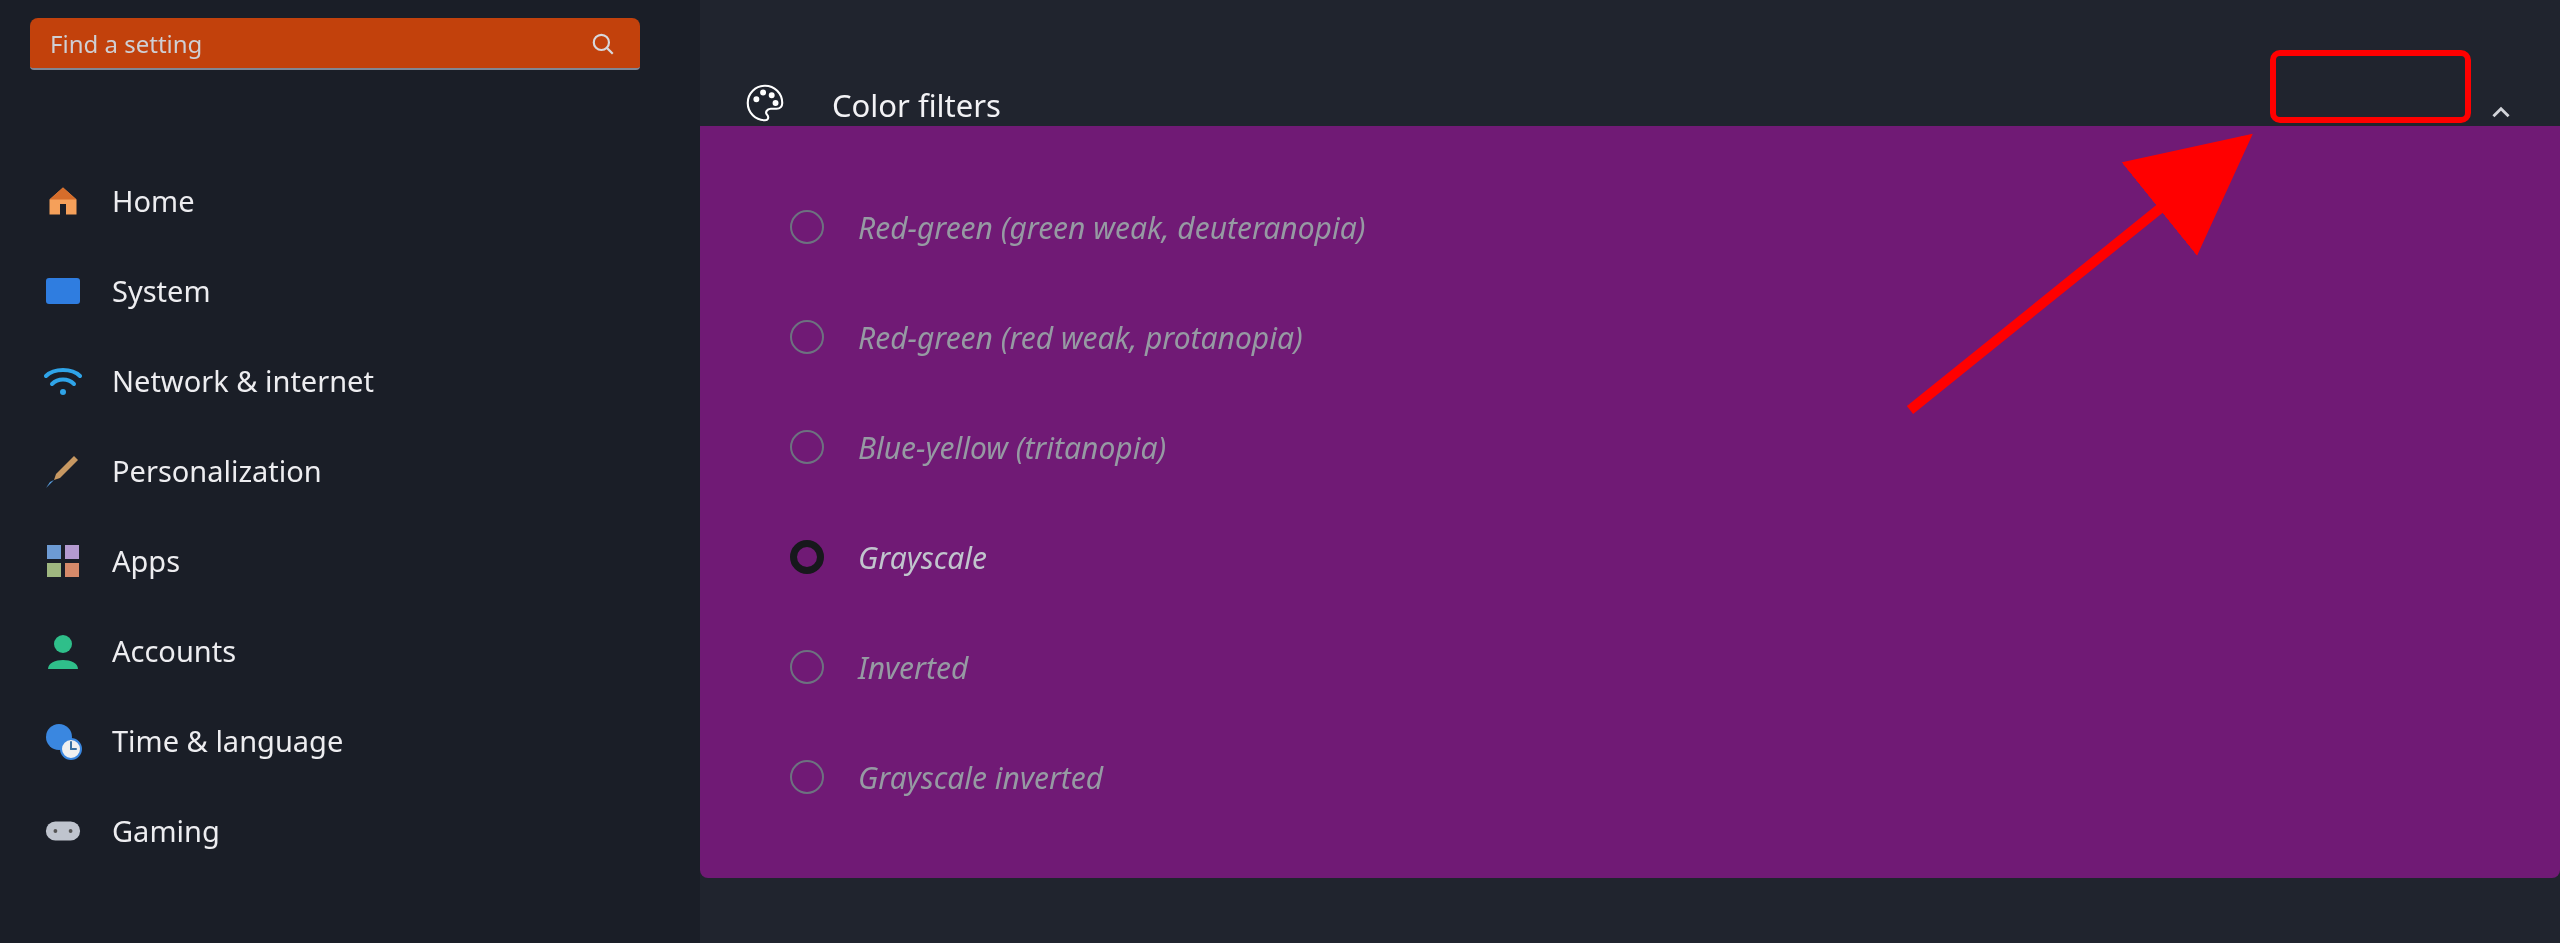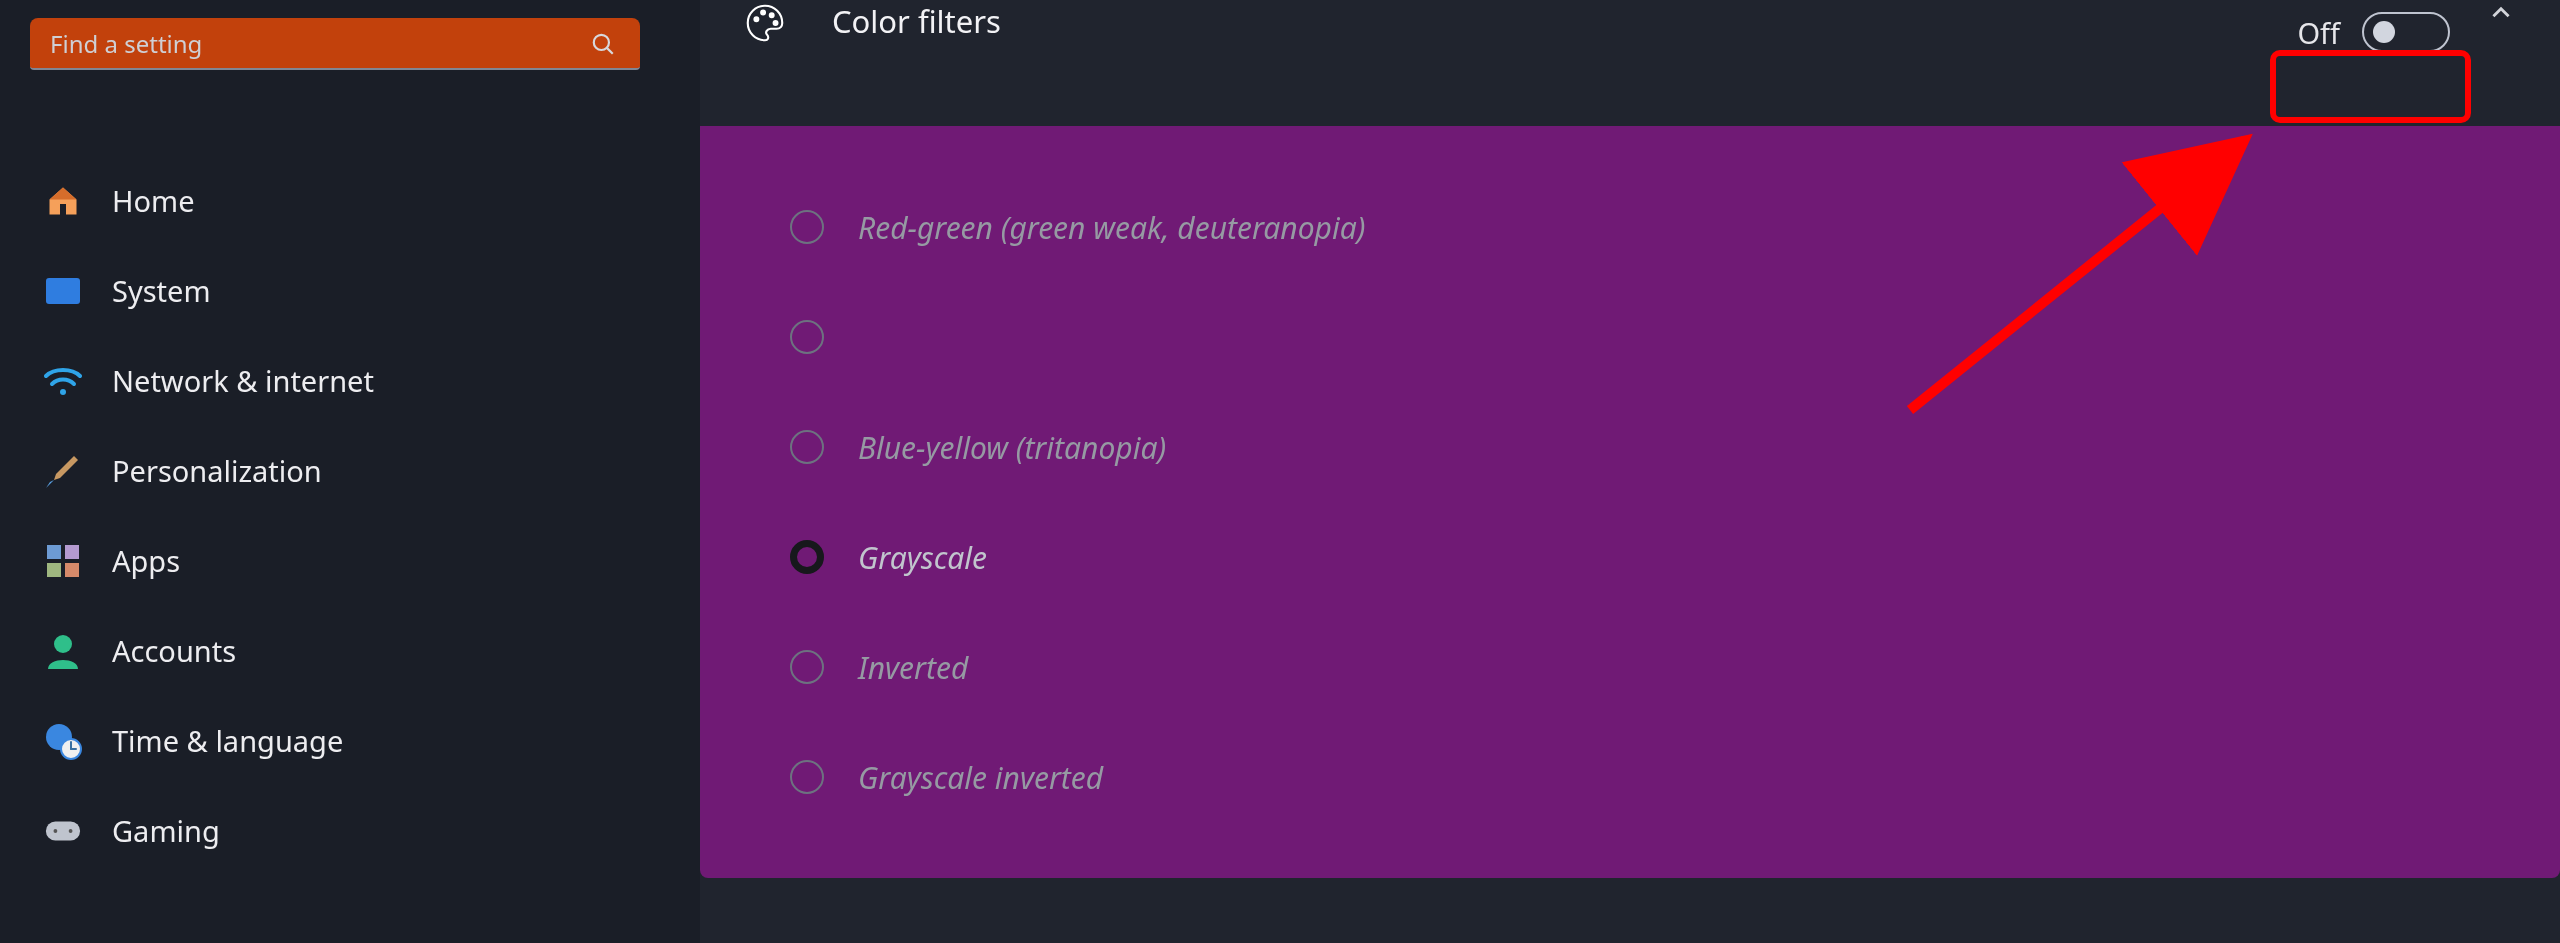--- a/index.html
+++ b/index.html
@@ -14,21 +14,21 @@
     .search-icon { position:absolute; right:24px; top:50%; transform:translateY(-50%); width:26px; height:26px; fill:none; stroke:#d8d8dc; stroke-width:2; }
 
     .nav-item { display:flex; align-items:flex-end; gap:30px; height:90px; padding:0 14px; border-radius:8px; cursor:pointer; }
     .nav-icon { width:38px; height:38px; flex:0 0 38px; display:flex; align-items:center; justify-content:center; }
     .nav-label { font-size:29px; color:#ededf0; font-weight:400; }
 
     
     .main { flex:1; background:#20242e; padding:0; position:relative; }
 
     
-    .hdr { display:flex; align-items:flex-start; height:126px; padding:0 46px 0 42px; }
+    .hdr { display:flex; align-items:flex-end; height:126px; padding:0 46px 0 42px; }
     .hdr-icon { width:46px; height:46px; fill:none; stroke:#ffffff; stroke-width:2.2; }
     .hdr-title { font-size:31px; color:#f2f2f5; margin-left:44px; font-weight:400; flex:0 0 auto; }
     .spacer { flex:1 1 auto; }
 
     .toggle-group { display:flex; align-items:center; gap:22px; height:64px; padding:4px 10px; }
     .toggle-text { font-size:29px; color:#e6e6ea; }
     .toggle { width:88px; height:40px; border:2.5px solid #bfc4d0; border-radius:40px; position:relative; background:transparent; cursor:pointer; }
     .toggle .knob { position:absolute; width:22px; height:22px; border-radius:50%; background:#d2d6df; top:50%; left:9px; transform:translateY(-50%); }
 
     .highlight { position:absolute; border:6px solid #ff0000; border-radius:10px; }
@@ -151,38 +151,33 @@
     <div class="hdr">
       <svg class="hdr-icon" viewBox="0 0 48 48">
         <path d="M24 6 C14 6 6 14 6 24 C6 34 14 42 24 42 C28 42 28 38 26 36 C24 34 26 30 30 30 L36 30 C40 30 42 27 42 24 C42 14 34 6 24 6 Z"></path>
         <circle cx="15" cy="20" r="2" fill="#fff"></circle>
         <circle cx="22" cy="13" r="2" fill="#fff"></circle>
         <circle cx="31" cy="16" r="2" fill="#fff"></circle>
         <circle cx="35" cy="24" r="2" fill="#fff"></circle>
       </svg>
       <span class="hdr-title">Color filters</span>
       <span class="spacer"></span>
-      <div class="toggle-group">
-        <span class="toggle-text">Off</span>
-        <div class="toggle">
-            <div class="knob"></div>
-          </div>
-      </div>
       <svg class="chevron" viewBox="0 0 24 24">
           <polyline points="5 15 12 8 19 15"></polyline>
         </svg>
     </div>
 
     <div class="options">
       <div class="option">
         <span class="radio"></span>
         <span class="option-label">Red-green (green weak, deuteranopia)</span>
       </div>
       <div class="option">
         <span class="radio"></span>
+        <span class="option-label">Red-green (red weak, protanopia)</span>
       </div>
       <div class="option">
         <span class="radio"></span>
         <span class="option-label">Blue-yellow (tritanopia)</span>
       </div>
       <div class="option sel">
         <span class="radio selected"></span>
         <span class="option-label">Grayscale</span>
       </div>
       <div class="option">

